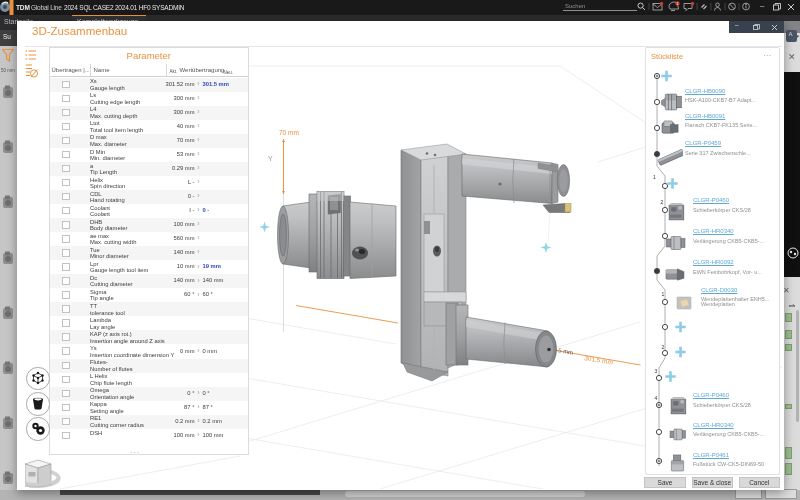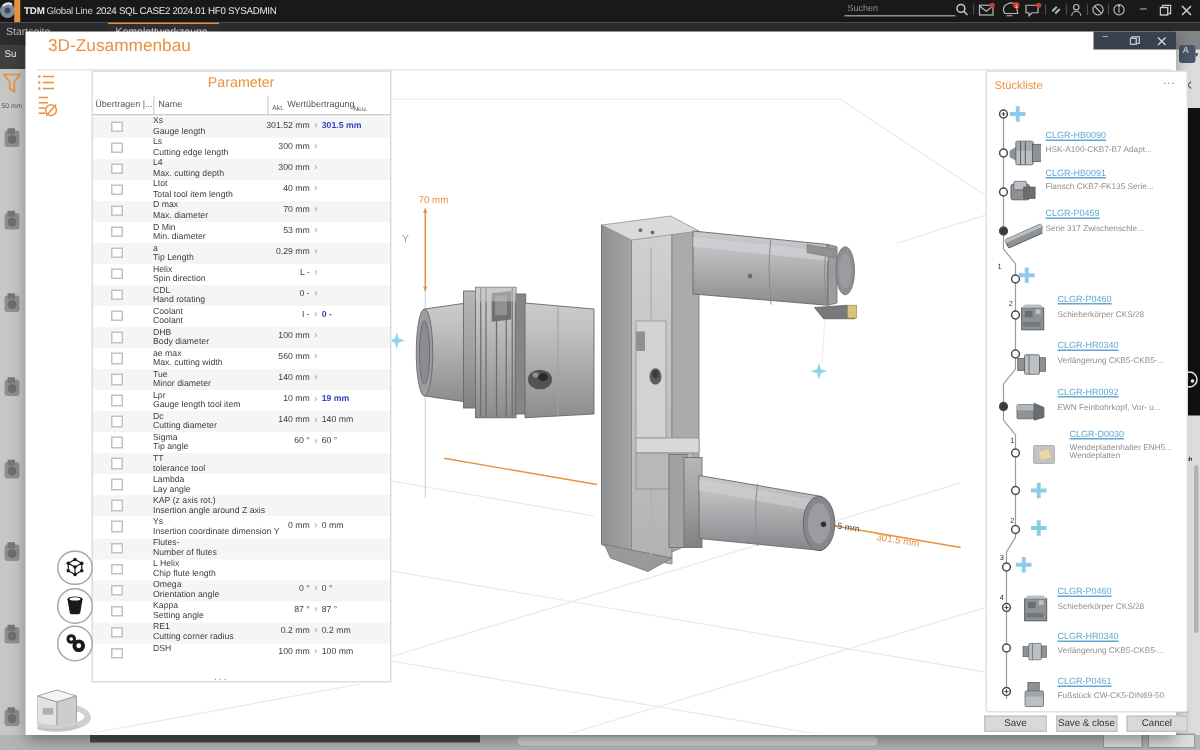--- a/index.html
+++ b/index.html
@@ -347,21 +347,21 @@
         <g stroke="#E8923F" stroke-width="1" fill="none">
           <line x1="0.8" y1="2" x2="7" y2="2"></line>
           <line x1="0.8" y1="5.5" x2="7" y2="5.5"></line>
           <line x1="0.8" y1="9" x2="5" y2="9"></line>
           <line x1="0.8" y1="12.5" x2="5" y2="12.5"></line>
           <circle cx="9" cy="10.5" r="3.6"></circle>
           <line x1="5.8" y1="14.2" x2="12.4" y2="6.6"></line>
         </g>
       </svg>
     </div>
-    <div class="abs" style="left:16px;top:0;z-index:4;width:680px;height:500px;pointer-events:none">
+    <div class="abs" style="left:4px;top:0;z-index:4;width:680px;height:500px;pointer-events:none">
       <div id="ppanel">
 <div id="ptitle">Parameter</div>
 <div id="phead">
 <span class="abs" style="left:2px;top:3px">Übertragen |...</span>
 <span class="abs" style="left:44px;top:3px">Name</span>
 <span class="abs" style="left:120px;top:5px;font-size:4.5px">Akt.</span>
 <span class="abs" style="left:130px;top:3px">Wertübertragung</span>
 <span class="abs" style="left:174px;top:5.5px;font-size:4.5px">Neu.</span>
 <span class="abs" style="left:40px;top:0;width:0;height:12.5px;border-left:1px solid #d8d8d8"></span>
 <span class="abs" style="left:116px;top:0;width:0;height:12.5px;border-left:1px solid #d8d8d8"></span>

